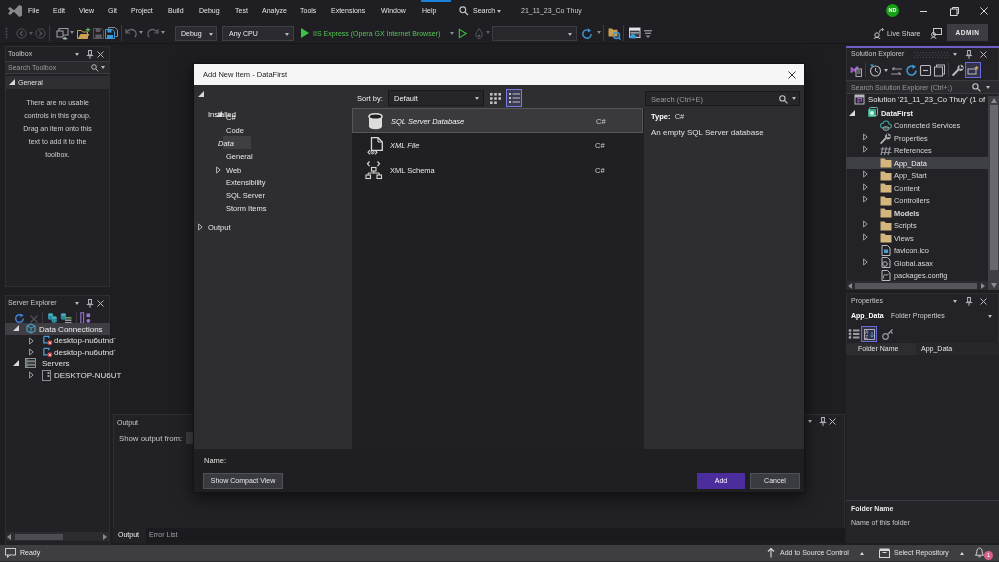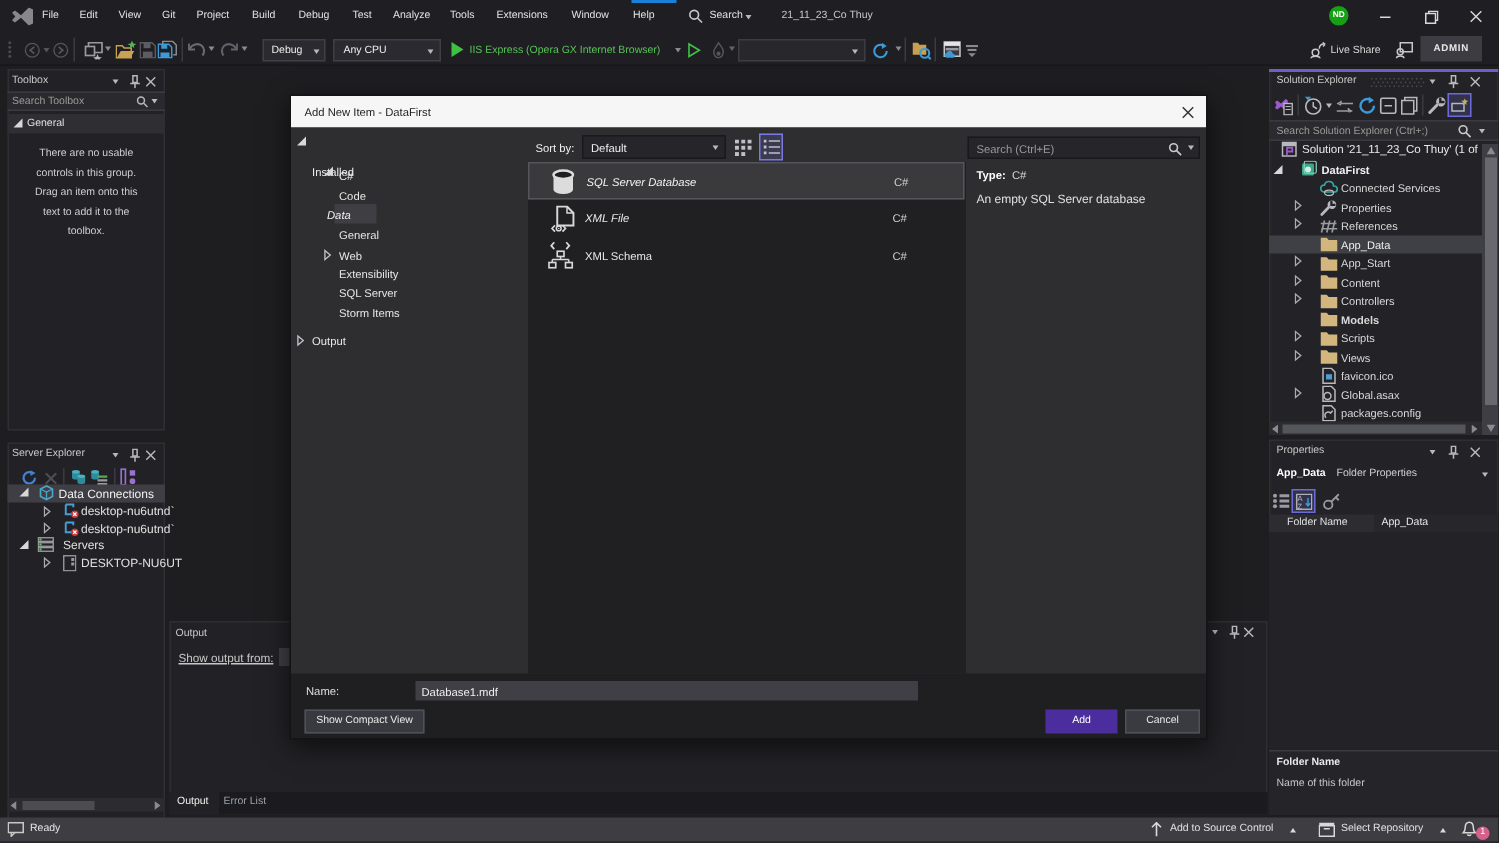--- a/index.html
+++ b/index.html
@@ -311,21 +311,21 @@
       </svg>
     <div class="abs" style="left:10px;top:1.5px;width:48px;height:6px;background:#4c4c52;"></div>
     <svg style="left:98px;top:2px" width="4" height="6" viewBox="0 0 4 6">
         <path d="M0 0 L4 3 L0 6 Z" fill="#8a8a92"></path>
       </svg>
   </div>
 </div>
 
 <div class="abs" id="output" style="outline:1px solid #2f2f33;outline-offset:-1px;left:113px;top:414px;width:732px;height:129px;background:#222226;">
   <div class="tx" style="left:4px;top:4.5px;color:#c8c8c8;">Output</div>
-  <div class="tx" style="left:6px;top:20px;color:#c8c8c8;font-size:7.8px;text-decoration:underline;">Show output from:</div>
+  <div class="tx" style="left:6px;top:20px;color:#c8c8c8;font-size:7.8px;">Show output from:</div>
   <div class="abs" style="left:73px;top:18px;width:20px;height:12px;background:#3e3e44;"></div>
   <div class="caret" style="left:695px;top:6px;"></div>
   <svg style="left:706px;top:3px" width="8" height="9" viewBox="0 0 8 9">
     <rect x="2.6" y="0.5" width="2.8" height="4.5" fill="none" stroke="#b8b8be" stroke-width="1"></rect>
     <line x1="0.8" y1="5.6" x2="7.2" y2="5.6" stroke="#b8b8be" stroke-width="1"></line>
     <line x1="4" y1="5.6" x2="4" y2="8.8" stroke="#b8b8be" stroke-width="1"></line>
   </svg>
   <svg style="left:716px;top:4px" width="7" height="7" viewBox="0 0 7 7">
     <line x1="0.5" y1="0.5" x2="6.5" y2="6.5" stroke="#b8b8be" stroke-width="1"></line>
     <line x1="6.5" y1="0.5" x2="0.5" y2="6.5" stroke="#b8b8be" stroke-width="1"></line>
@@ -766,23 +766,20 @@
     <svg style="left:133px;top:2.5px" width="9" height="9" viewBox="0 0 9 9">
       <circle cx="3.4" cy="3.4" r="2.6" fill="none" stroke="#c8c8c8" stroke-width="1.1"></circle>
       <line x1="5.4" y1="5.4" x2="8.4" y2="8.4" stroke="#c8c8c8" stroke-width="1.1"></line>
     </svg>
     <div class="caret" style="left:146px;top:5px;"></div>
   </div>
   <div class="tx" style="left:457px;top:48px;color:#ffffff;font-weight:bold;">Type:&nbsp; <span style="font-weight:normal;color:#d8d8d8;">C#</span></div>
   <div class="tx" style="left:457px;top:64px;color:#e0e0e0;font-size:8px;">An empty SQL Server database</div>
 
   <div class="tx" style="left:10px;top:392px;color:#e0e0e0;">Name:</div>
-  <div class="abs" style="left:83px;top:390px;width:335px;height:13px;background:#3f3f45;">
-    <div class="tx" style="left:4px;top:2.5px;color:#f0f0f0;">Database1.mdf</div>
-  </div>
   <div class="abs" style="left:9px;top:409px;width:80px;height:16px;background:#393940;border:1px solid #50505a;color:#e8e8e8;text-align:center;line-height:14px;font-size:7px;">Show Compact View</div>
   <div class="abs" style="left:503px;top:409px;width:48px;height:16px;background:#4c2d9e;color:#ffffff;text-align:center;line-height:16px;font-size:7px;">Add</div>
   <div class="abs" style="left:556px;top:409px;width:50px;height:16px;background:#3a3a41;border:1px solid #50505a;color:#e8e8e8;text-align:center;line-height:14px;font-size:7px;">Cancel</div>
 </div>
 
 <div class="abs" id="statusbar" style="left:0;top:545px;width:999px;height:16px;background:#3e3e42;">
   <svg style="left:5px;top:3px" width="11" height="10" viewBox="0 0 11 10">
     <rect x="0.5" y="0.5" width="10" height="6.5" fill="none" stroke="#c8c8c8" stroke-width="1"></rect>
     <path d="M2.5 7 L2.5 9.5 L5 7" fill="none" stroke="#c8c8c8" stroke-width="1"></path>
   </svg>

